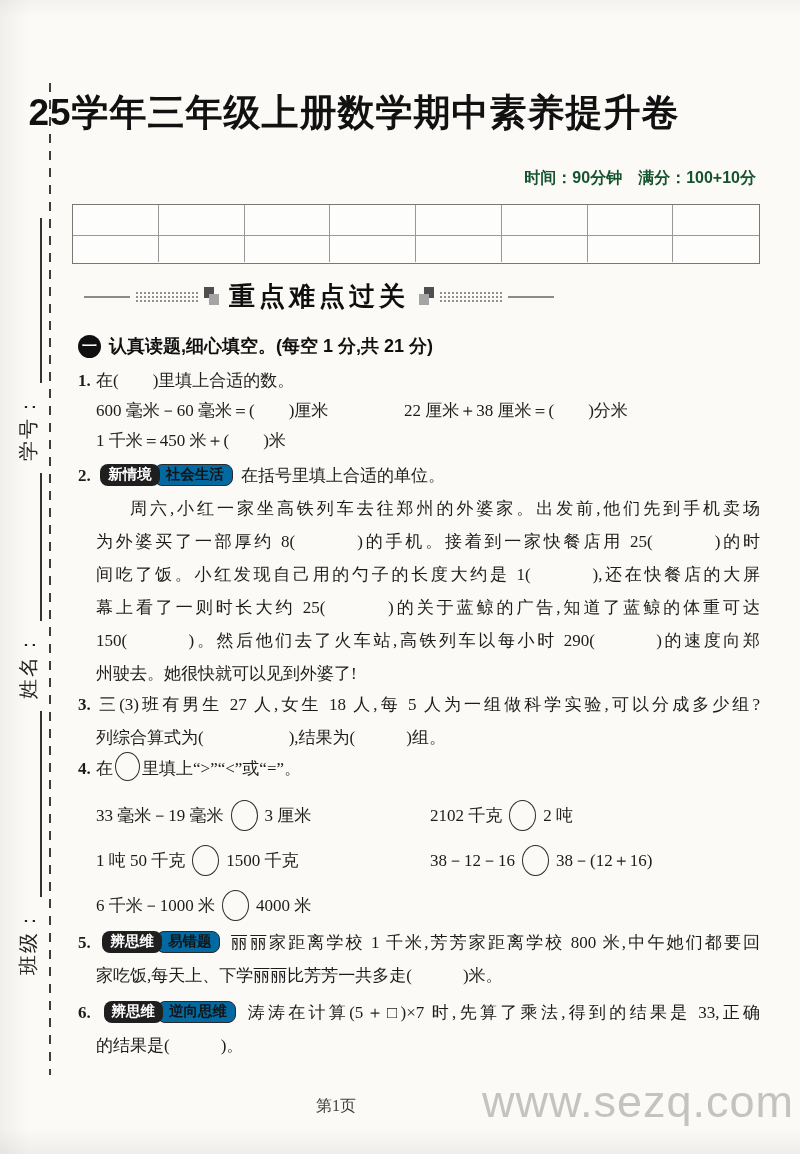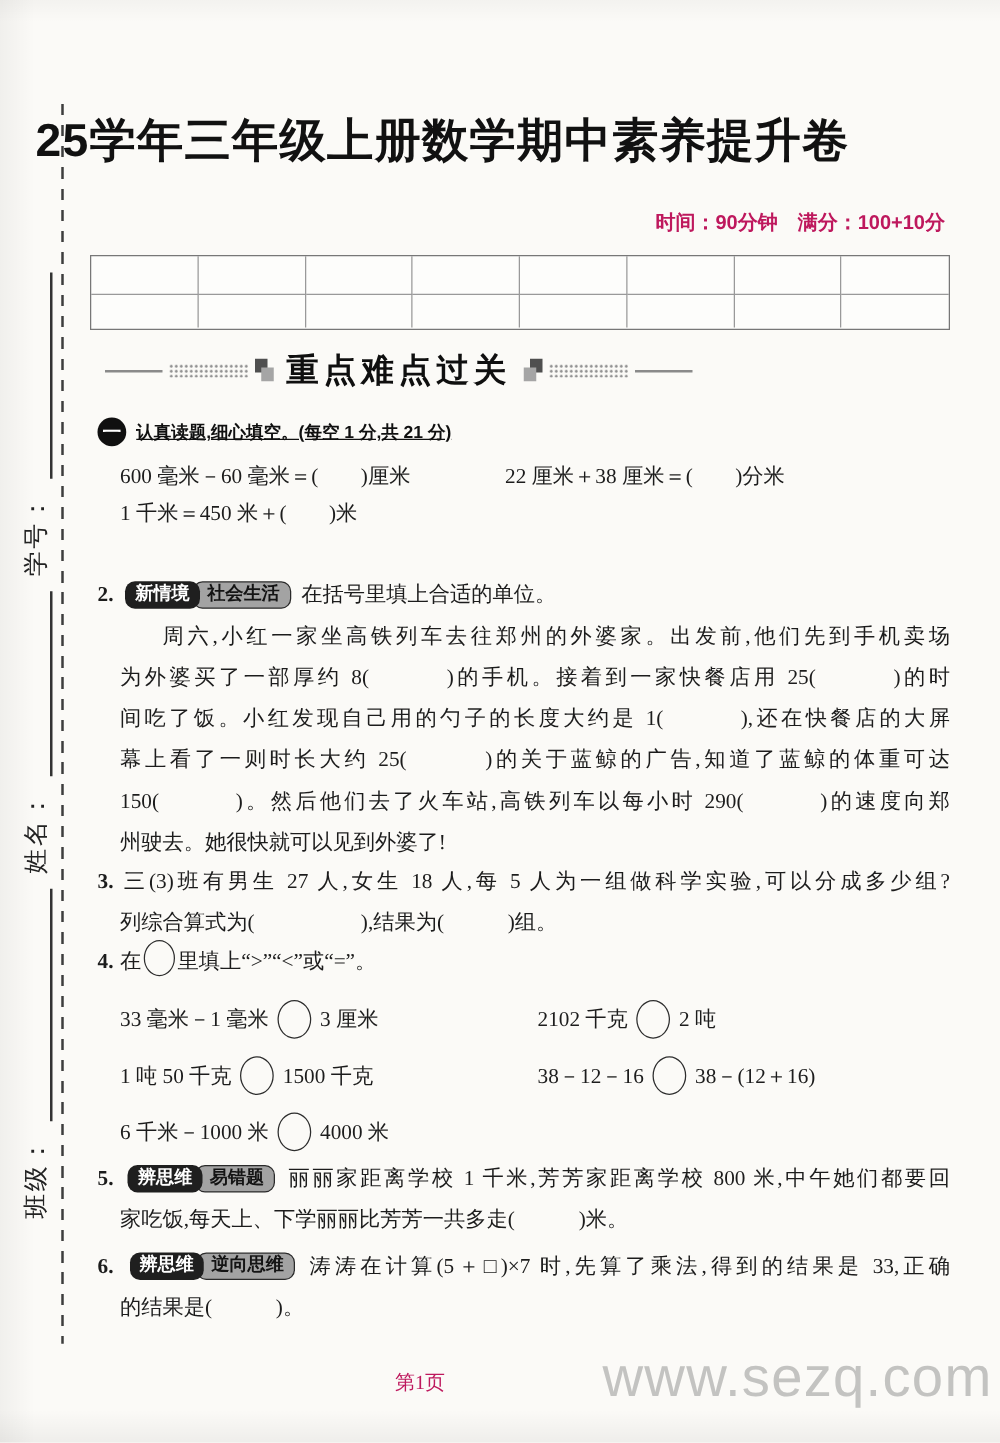--- a/index.html
+++ b/index.html
@@ -22,21 +22,21 @@
     display:flex;align-items:flex-end;gap:12px;
     font-size:20px;letter-spacing:2px;color:#222;white-space:nowrap;}
   .stub-blank{border-bottom:2px solid #333;height:18px;}
   .b1{width:186px;} .b2{width:148px;} .b3{width:165px;}
   
   .paper-title{position:absolute;top:88px;left:0;width:708px;text-align:center;
     font-family:"Liberation Sans","DejaVu Sans",sans-serif;
     font-size:37px;font-weight:900;letter-spacing:1px;color:#111;}
   .paper-meta{position:absolute;top:168px;right:44px;
     font-family:"Liberation Sans","DejaVu Sans",sans-serif;
-    font-size:16px;font-weight:700;color:#be185d;}
+    font-size:16px;font-weight:700;color:#14532d;}
   .score-table{position:absolute;left:72px;top:204px;width:686px;height:58px;
     display:grid;grid-template-columns:repeat(8,1fr);grid-template-rows:31px 26px;
     border:1px solid #777;background:#fdfdfb;}
   .score-cell{border-right:1px solid #999;border-bottom:1px solid #999;}
   .score-cell:nth-child(8n){border-right:none;}
   .score-cell:nth-child(n+9){border-bottom:none;}
   
   .banner{position:absolute;top:279px;left:0;width:638px;display:flex;
     justify-content:center;align-items:center;gap:9px;}
   .banner-text{font-family:"Liberation Sans","DejaVu Sans",sans-serif;
@@ -50,47 +50,47 @@
   .deco-sq .sq2{position:absolute;width:10px;height:11px;background:#a5a5a5;}
   .deco-left .sq1{left:0;top:0;} .deco-left .sq2{left:5px;top:7px;}
   .deco-right .sq1{right:0;top:0;} .deco-right .sq2{right:5px;top:7px;}
   
   .content{position:absolute;left:78px;top:0;width:682px;}
   .part-head{position:absolute;top:334px;left:0;display:flex;align-items:center;gap:8px;}
   .circle-num{width:23px;height:23px;border-radius:50%;background:#101010;color:#fff;
     font-family:"Liberation Sans","DejaVu Sans",sans-serif;font-size:15px;font-weight:700;
     display:flex;align-items:center;justify-content:center;flex:0 0 auto;}
   .part-head-text{font-family:"Liberation Sans","DejaVu Sans",sans-serif;
-    font-size:14px;font-weight:800;color:#101010;text-decoration:underline;}
+    font-size:18px;font-weight:800;color:#101010;}
   .blk{position:absolute;left:0;width:682px;font-size:17px;line-height:30px;}
   .q2blk,.q3blk,.q5blk,.q6blk{line-height:33px;}
   .qnum{display:inline-block;min-width:18px;font-weight:700;}
   .cont{padding-left:18px;}
   .just{text-align:justify;text-align-last:justify;}
   .indent{text-indent:2em;}
   
   .badge-dark{display:inline-block;vertical-align:2px;position:relative;z-index:1;
     background:#1f1f1f;color:#fff;border-radius:8px;padding:1px 8px 2px;
     font-family:"Liberation Sans","DejaVu Sans",sans-serif;font-size:14.5px;font-weight:700;
     line-height:19px;}
   .badge-light{display:inline-block;vertical-align:2px;margin-left:-6px;margin-right:4px;
-    background:#a3a3a3;color:#141414;border:1.5px solid #2a2a2a;border-radius:8px;
+    background:#0369a1;color:#141414;border:1.5px solid #2a2a2a;border-radius:8px;
     padding:0 8px 1px 11px;
     font-family:"Liberation Sans","DejaVu Sans",sans-serif;font-size:14.5px;font-weight:700;
     line-height:19px;}
   
   .cmp-grid{display:grid;grid-template-columns:334px 1fr;padding-left:18px;margin-top:8px;}
   .cmp-item{height:45px;display:flex;align-items:center;white-space:nowrap;}
   .cmp-circle{display:inline-block;width:25px;height:29px;border:1.6px solid #2d2d2d;
     border-radius:50%;margin:0 7px;flex:0 0 auto;}
   .prompt-circle{display:inline-block;vertical-align:-7px;width:23px;height:27px;
     border:1.6px solid #2d2d2d;border-radius:50%;margin:0 2px;}
   
   .footer-page{position:absolute;top:1096px;left:0;width:672px;text-align:center;
-    font-size:16px;color:#be185d;}
+    font-size:16px;color:#404040;}
   .watermark{position:absolute;top:1076px;right:6px;
     font-family:"Liberation Sans","DejaVu Sans",sans-serif;
     font-size:45px;color:#c3c3c1;letter-spacing:1px;}
 </style>
 </head>
 <body>
 
 <div class="page-shade"></div>
 
 <div class="fold-line"></div>
@@ -146,20 +146,21 @@
 </div>
 
 <div class="content">
 
   <div class="part-head">
     <span class="circle-num">一</span>
     <span class="part-head-text">认真读题,细心填空。(每空 1 分,共 21 分)</span>
   </div>
 
   <div class="blk" style="top:366px">
+    <div><span class="qnum">1.</span><span>在(　　)里填上合适的数。</span></div>
     <div class="cont" style="display:grid;grid-template-columns:308px 1fr">
       <span>600 毫米－60 毫米＝(　　)厘米</span>
       <span>22 厘米＋38 厘米＝(　　)分米</span>
     </div>
     <div class="cont" style="display:grid;grid-template-columns:308px 1fr">
       <span>1 千米＝450 米＋(　　)米</span>
     </div>
   </div>
 
   <div class="blk q2blk" style="top:459px">
@@ -180,21 +181,21 @@
     <div class="just"><span class="qnum">3.</span><span>三(3)班有男生 27 人,女生 18 人,每 5 人为一组做科学实验,可以分成多少组?</span></div>
     <div class="cont">列综合算式为(　　　　　),结果为(　　　)组。</div>
   </div>
 
   <div class="blk" style="top:752px;line-height:32px">
     <div>
       <span class="qnum">4.</span><span>在</span><span class="prompt-circle"></span><span>里填上“&gt;”“&lt;”或“=”。</span>
     </div>
     <div class="cmp-grid">
       <div class="cmp-item">
-          <span>33 毫米－1 毫米</span>
+          <span>33 毫米－19 毫米</span>
           <span class="cmp-circle"></span>
           <span>3 厘米</span>
         </div>
       <div class="cmp-item">
           <span>2102 千克</span>
           <span class="cmp-circle"></span>
           <span>2 吨</span>
         </div>
       <div class="cmp-item">
           <span>1 吨 50 千克</span>

